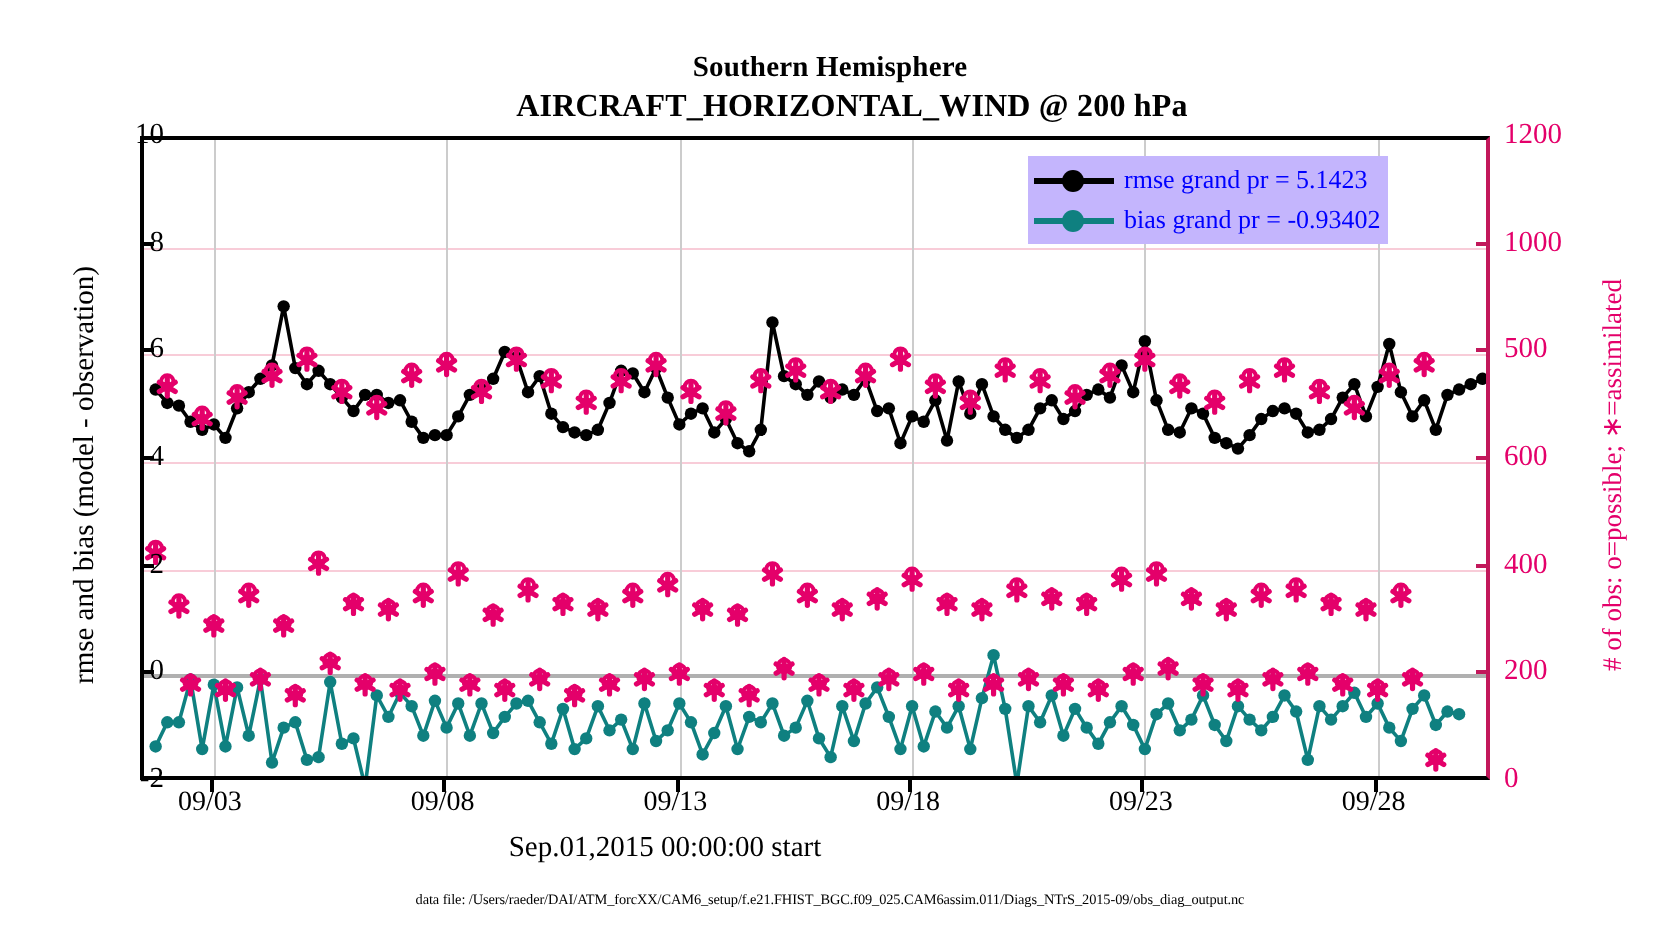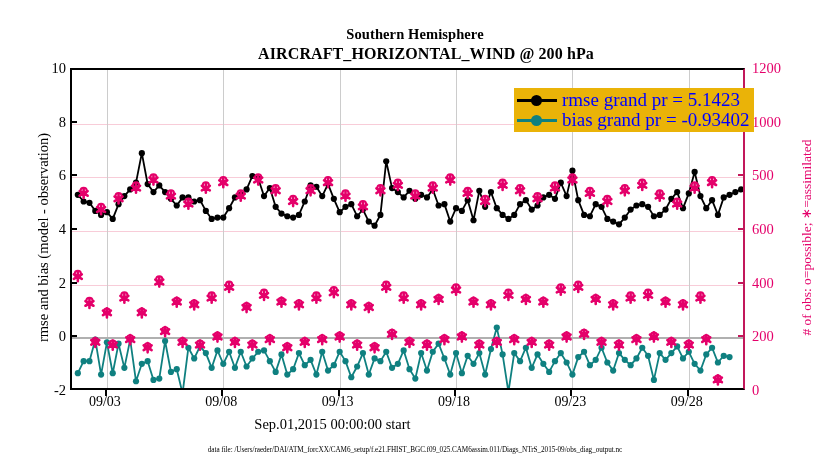--- a/index.html
+++ b/index.html
@@ -77,21 +77,21 @@
     position: absolute;
     left: 0;
     width: 100%;
     height: 2px;
     background: #b0b0b0;
   }
 
   
   .ytick-left {
     position: absolute;
-    right: 764px;
+    right: 748px;
     text-align: left;
     font-size: 14.5px;
     color: #000;
     transform: translateY(-50%);
     white-space: nowrap;
   }
   .ytick-left-mark {
     position: absolute;
     left: 70px;
     width: 7px;
@@ -172,24 +172,24 @@
     text-align: center;
     font-size: 7.2px;
     color: #000;
     letter-spacing: -0.05px;
   }
 
   
   .legend {
     position: absolute;
     left: 514px;
-    top: 88px;
+    top: 78px;
     padding: 2px 4px 2px 3px;
-    background: #eab308;
-    font-size: 19px;
+    background: #c4b5fd;
+    font-size: 13px;
     line-height: 20px;
     z-index: 40;
   }
   .legend-row {
     display: flex;
     align-items: center;
     white-space: nowrap;
   }
   .legend-sample {
     position: relative;

